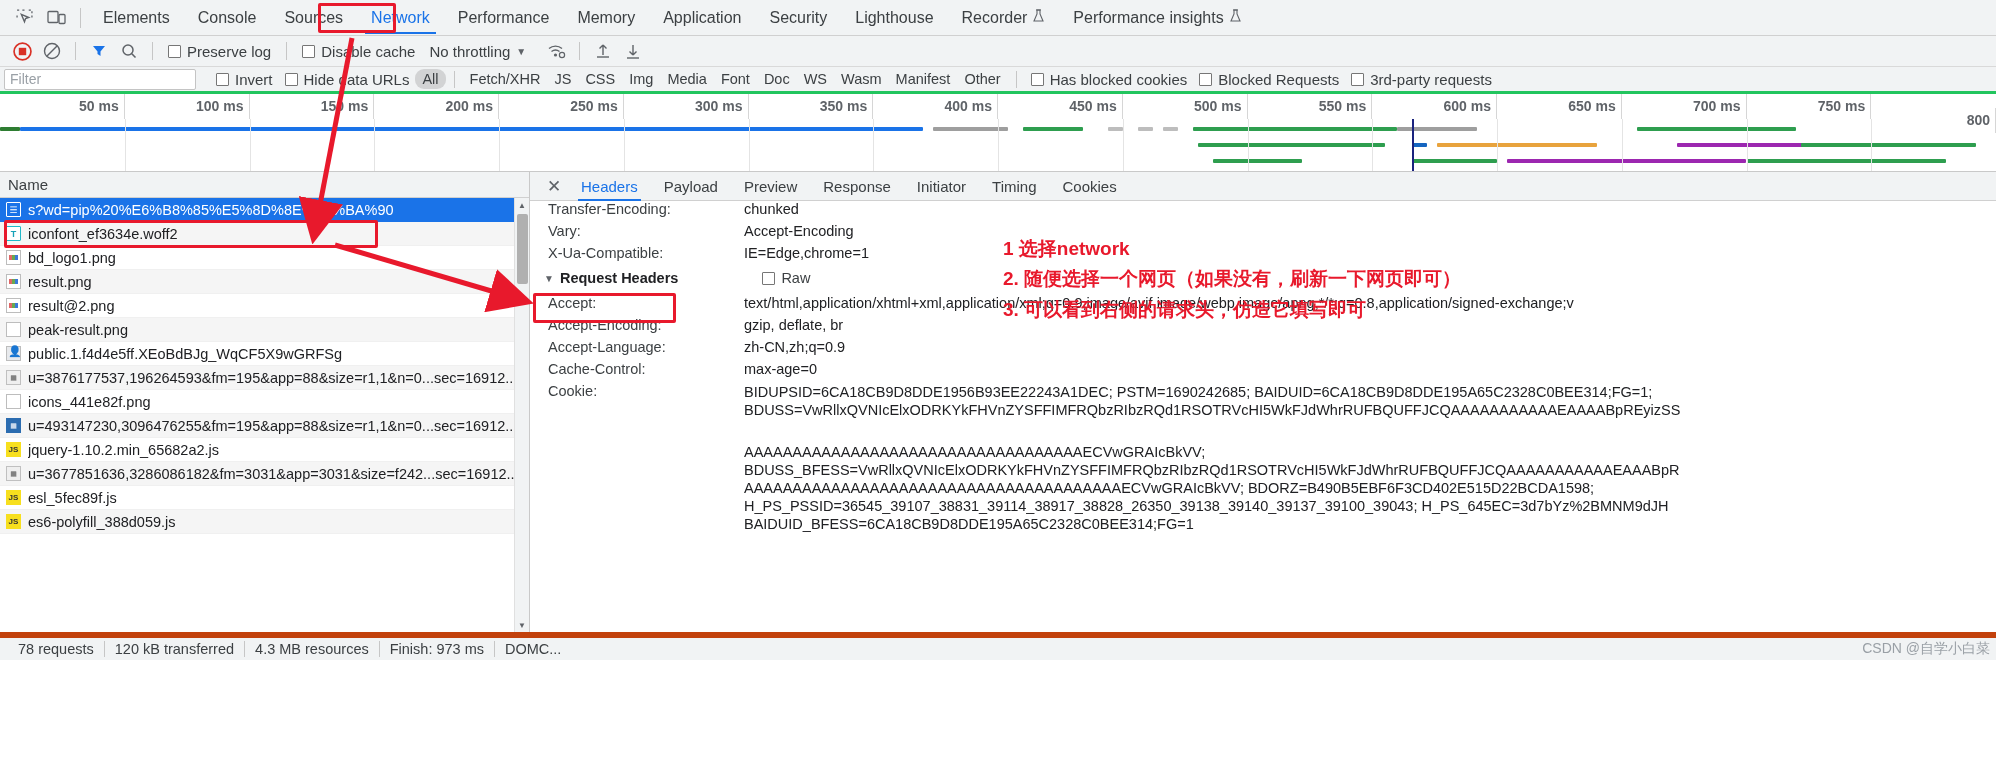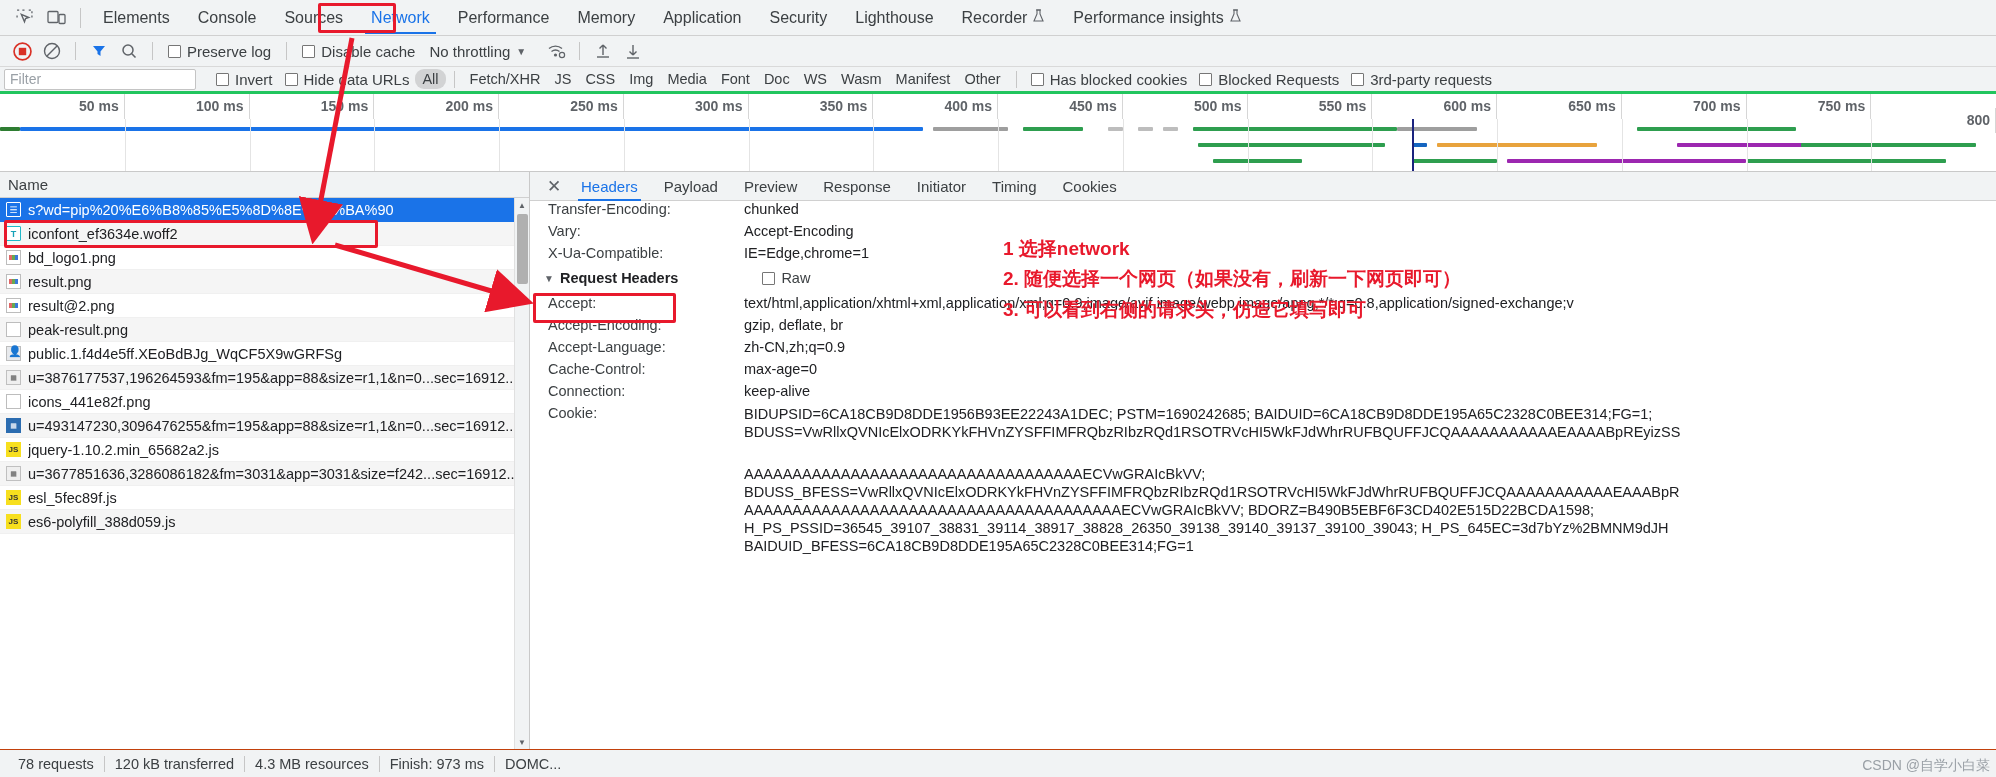--- a/index.html
+++ b/index.html
@@ -5,21 +5,21 @@
   * { box-sizing: border-box; }
   html, body {
     margin: 0; padding: 0;
     width: 1996px; height: 777px;
     overflow: hidden;
     font-family: "Liberation Sans", sans-serif;
     font-size: 15px;
     color: #202124;
     background: #ffffff;
   }
-  .devtools { width: 1996px; height: 777px; position: relative; display: flex; flex-direction: column; background:#fff; }
+  .devtools { width: 1996px; height: 660px; position: relative; display: flex; flex-direction: column; background:#fff; }
 
   
   .maintabbar {
     height: 36px; min-height:36px; display: flex; align-items: center;
     background: #f1f3f4; border-bottom: 1px solid #d0d0d0;
     padding-left: 8px; gap: 0px; position: relative;
   }
   .tb-icon { width: 32px; height: 28px; display:flex; align-items:center; justify-content:center; color:#5f6368; }
   .tb-sep { width:1px; height:20px; background:#c6c6c6; margin:0 8px; }
   .mtab {
@@ -120,21 +120,21 @@
   .sectionhdr {
     display:flex; align-items:center; gap:6px; padding:6px 0 6px 14px; font-weight:bold; color:#202124;
   }
   .tri { font-size:10px; color:#5f6368;}
   .rawchk { display:flex; align-items:center; gap:6px; font-weight:normal; margin-left:78px; color:#3c4043;}
   .cookieblock div { padding:1px 0; }
 
   
   .statusbar {
     height:28px; min-height:28px; display:flex; align-items:center; gap:0;
-    background:#f1f3f4; border-top:1px solid #c2410c; font-size:14.5px; color:#3c4043;
+    background:#f1f3f4; border-top:6px solid #c2410c; font-size:14.5px; color:#3c4043;
     padding-left:8px; position:relative; z-index:5;
   }
   .sitem { padding:0 10px; white-space:nowrap;}
   .ssep { width:1px; height:16px; background:#c6c6c6;}
   .watermark { position:absolute; right:6px; bottom:2px; font-size:14px; color:#9aa0a6;}
 
   
   .overlay { position:absolute; inset:0; pointer-events:none; z-index:50;}
   .redbox { position:absolute; border:3px solid #e8192c; border-radius:2px;}
   .annot { position:absolute; color:#e8192c; font-weight:bold; font-size:19px; white-space:nowrap;
@@ -519,24 +519,20 @@
               <div class="hval" style="white-space: nowrap; overflow: hidden;">gzip, deflate, br</div>
             </div>
             <div class="hrow">
               <div class="hkey">Accept-Language:</div>
               <div class="hval" style="white-space: nowrap; overflow: hidden;">zh-CN,zh;q=0.9</div>
             </div>
             <div class="hrow">
               <div class="hkey">Cache-Control:</div>
               <div class="hval" style="white-space: nowrap; overflow: hidden;">max-age=0</div>
             </div>
-            <div class="hrow">
-              <div class="hkey">Connection:</div>
-              <div class="hval" style="white-space: nowrap; overflow: hidden;">keep-alive</div>
-            </div>
           </div>
 
         <div class="hrow">
           <div class="hkey">Cookie:</div>
           <div class="hval cookieblock" id="cookieval">
               <div style="white-space: nowrap; overflow: hidden;">BIDUPSID=6CA18CB9D8DDE1956B93EE22243A1DEC; PSTM=1690242685; BAIDUID=6CA18CB9D8DDE195A65C2328C0BEE314;FG=1;</div>
               <div style="white-space: nowrap; overflow: hidden;">BDUSS=VwRllxQVNIcElxODRKYkFHVnZYSFFIMFRQbzRIbzRQd1RSOTRVcHI5WkFJdWhrRUFBQUFFJCQAAAAAAAAAAAEAAAABpREyizSS</div>
               <div style="white-space: nowrap; overflow: hidden; margin-top: 24px;">AAAAAAAAAAAAAAAAAAAAAAAAAAAAAAAAAAAECVwGRAIcBkVV;</div>
               <div style="white-space: nowrap; overflow: hidden;">BDUSS_BFESS=VwRllxQVNIcElxODRKYkFHVnZYSFFIMFRQbzRIbzRQd1RSOTRVcHI5WkFJdWhrRUFBQUFFJCQAAAAAAAAAAAEAAABpR</div>
               <div style="white-space: nowrap; overflow: hidden;">AAAAAAAAAAAAAAAAAAAAAAAAAAAAAAAAAAAAAAAECVwGRAIcBkVV; BDORZ=B490B5EBF6F3CD402E515D22BCDA1598;</div>

